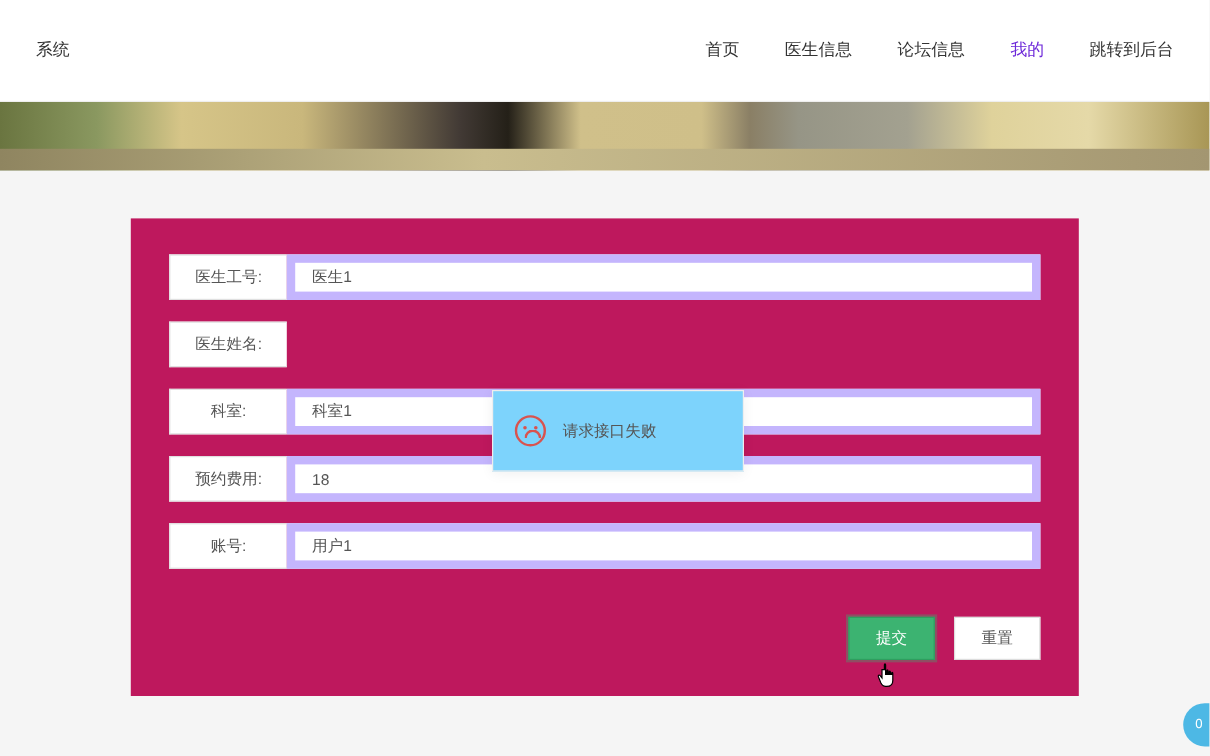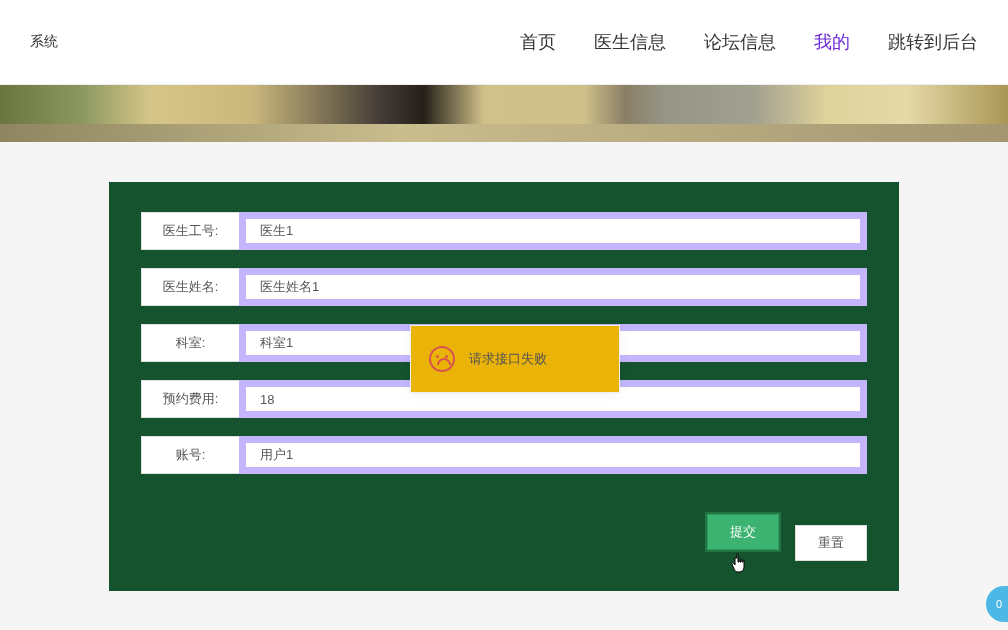--- a/index.html
+++ b/index.html
@@ -26,21 +26,21 @@
     }
     .logo {
       font-size: 14px;
       color: #333;
     }
     .nav-links {
       display: flex;
       gap: 38px;
     }
     .nav-link {
-      font-size: 18px;
+      font-size: 14px;
       color: #333;
       cursor: pointer;
     }
     .nav-link.muted {
       color: #6d28d9;
     }
     .banner {
       height: 57px;
       width: 100%;
       background: linear-gradient(90deg, 
@@ -59,21 +59,21 @@
       bottom: 0;
       height: 18px;
       background: linear-gradient(90deg, #8f8560 0%, #c9bd8e 40%, #a39671 100%);
     }
     .content-wrap {
       padding: 40px 0 0 0;
       display: flex;
       justify-content: center;
     }
     .form-card {
-      background: #14532d;
+      background: #be185d;
       width: 790px;
       padding: 30px 32px 30px 32px;
     }
     .form-row {
       display: flex;
       align-items: stretch;
       margin-bottom: 18px;
     }
     .form-label {
       width: 98px;
@@ -116,29 +116,28 @@
     }
     .btn-primary {
       background: #3cb371;
       border: 1px solid #2e9e5f;
       color: #fff;
       box-shadow: 0 0 0 2px rgba(60,179,113,0.35);
       position: relative;
     }
     .btn-secondary {
       color: #555;
-      margin-top: 11px;
     }
     .modal {
       position: absolute;
       left: 410px;
       top: 325px;
       width: 210px;
       height: 68px;
-      background: #eab308;
+      background: #7dd3fc;
       border: 1px solid #eee;
       box-shadow: 0 2px 10px rgba(0,0,0,0.06);
       display: flex;
       align-items: center;
       padding: 0 18px;
       gap: 14px;
       z-index: 100;
     }
     .sad-icon {
       width: 26px;
@@ -216,21 +215,20 @@
 <div class="content-wrap">
   <div class="form-card">
 
     <div class="form-row">
       <div class="form-label">医生工号:</div>
       <input class="form-input" value="医生1" style="">
     </div>
 
     <div class="form-row">
       <div class="form-label">医生姓名:</div>
-      <input class="form-input" value="医生姓名1" style="">
     </div>
 
     <div class="form-row">
       <div class="form-label">科室:</div>
       <input class="form-input" value="科室1" style="">
     </div>
 
     <div class="form-row">
       <div class="form-label">预约费用:</div>
       <input class="form-input" value="18" style="">

